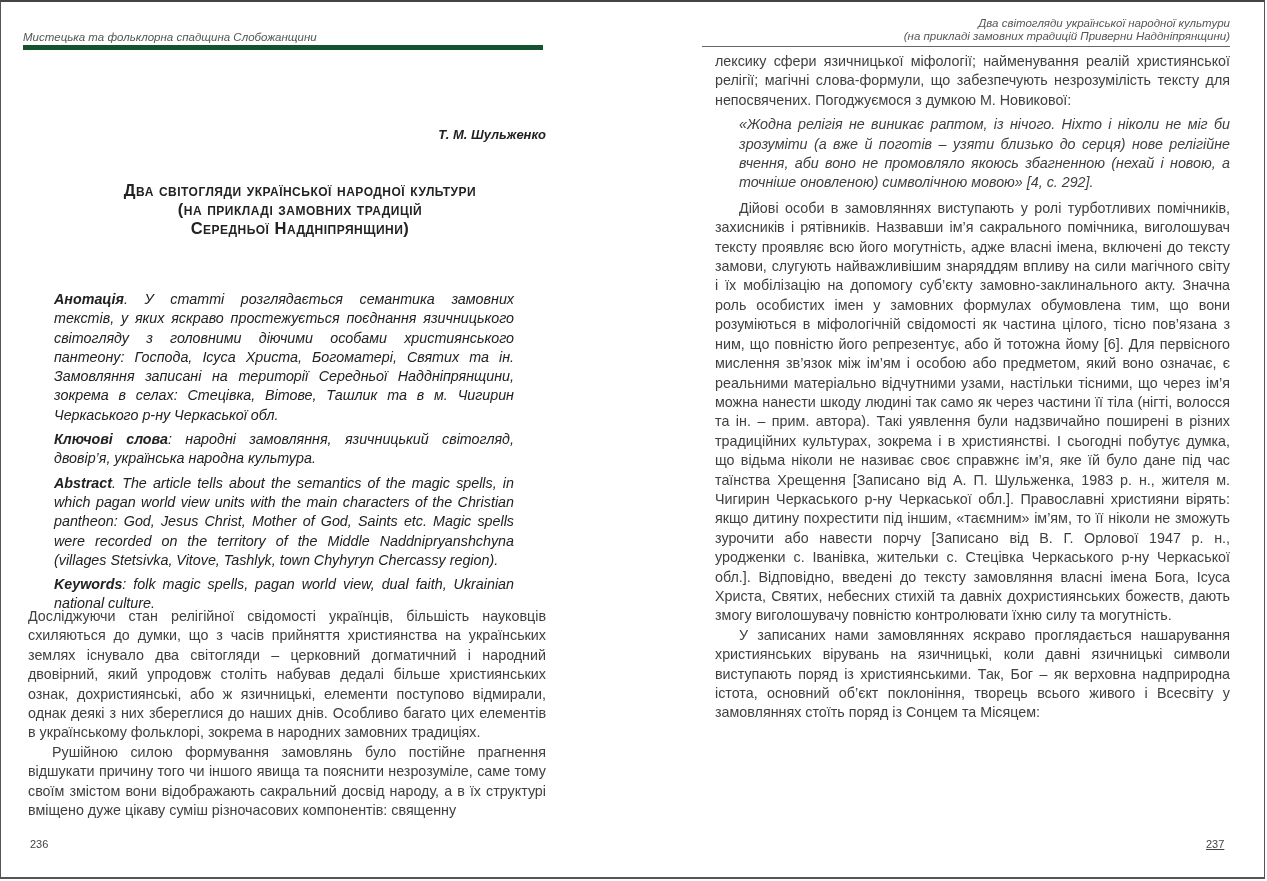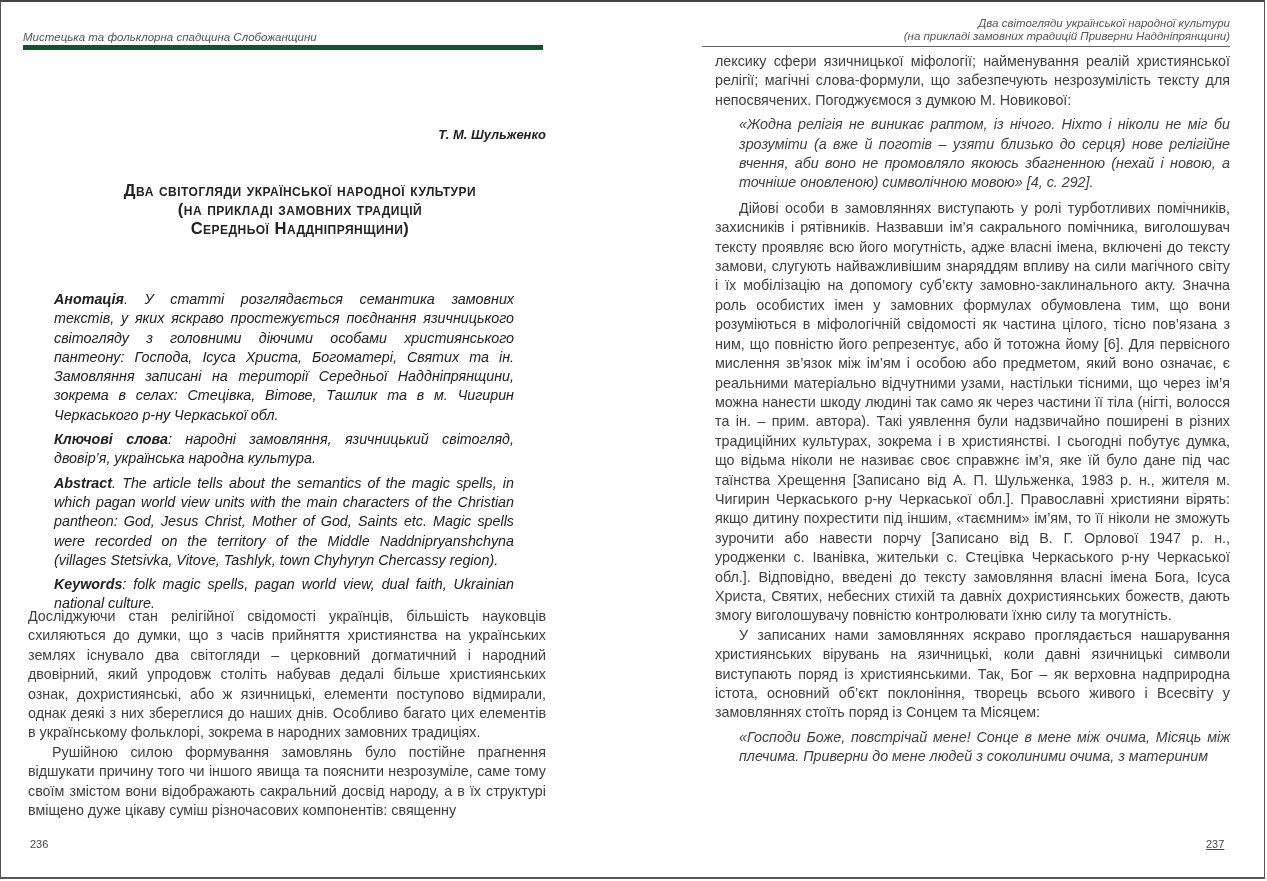--- a/index.html
+++ b/index.html
@@ -68,17 +68,16 @@
   <div class="run-head rh-right">
     <div>Два світогляди української народної культури</div>
     <div>(на прикладі замовних традицій Приверни Наддніпрянщини)</div>
   </div>
 
   <div class="body-text right-body">
     <p>лексику сфери язичницької міфології; найменування реалій християнської релігії; магічні слова-формули, що забезпечують незрозумілість тексту для непосвячених. Погоджуємося з думкою М. Новикової:</p>
     <p class="quote">«Жодна релігія не виникає раптом, із нічого. Ніхто і ніколи не міг би зрозуміти (а вже й поготів – узяти близько до серця) нове релігійне вчення, аби воно не промовляло якоюсь збагненною (нехай і новою, а точніше оновленою) символічною мовою» [4, с. 292].</p>
     <p class="indent">Дійові особи в замовляннях виступають у ролі турботливих помічників, захисників і рятівників. Назвавши ім’я сакрального помічника, виголошувач тексту проявляє всю його могутність, адже власні імена, включені до тексту замови, слугують найважливішим знаряддям впливу на сили магічного світу і їх мобілізацію на допомогу суб’єкту замовно-заклинального акту. Значна роль особистих імен у замовних формулах обумовлена тим, що вони розуміються в міфологічній свідомості як частина цілого, тісно пов’язана з ним, що повністю його репрезентує, або й тотожна йому [6]. Для первісного мислення зв’язок між ім’ям і особою або предметом, який воно означає, є реальними матеріально відчутними узами, настільки тісними, що через ім’я можна нанести шкоду людині так само як через частини її тіла (нігті, волосся та ін. – прим. автора). Такі уявлення були надзвичайно поширені в різних традиційних культурах, зокрема і в християнстві. І сьогодні побутує думка, що відьма ніколи не називає своє справжнє ім’я, яке їй було дане під час таїнства Хрещення [Записано від А. П. Шульженка, 1983 р. н., жителя м. Чигирин Черкаського р-ну Черкаської обл.]. Православні християни вірять: якщо дитину похрестити під іншим, «таємним» ім’ям, то її ніколи не зможуть зурочити або навести порчу [Записано від В. Г. Орлової 1947 р. н., уродженки с. Іванівка, жительки с. Стецівка Черкаського р-ну Черкаської обл.]. Відповідно, введені до тексту замовляння власні імена Бога, Ісуса Христа, Святих, небесних стихій та давніх дохристиянських божеств, дають змогу виголошувачу повністю контролювати їхню силу та могутність.</p>
     <p class="indent">У записаних нами замовляннях яскраво проглядається нашарування християнських вірувань на язичницькі, коли давні язичницькі символи виступають поряд із християнськими. Так, Бог – як верховна надприродна істота, основний об’єкт поклоніння, творець всього живого і Всесвіту у замовляннях стоїть поряд із Сонцем та Місяцем:</p>
-    <p class="quote">«Господи Боже, повстрічай мене! Сонце в мене між очима, Місяць між плечима. Приверни до мене людей з соколиними очима, з материним</p>
   </div>
 
   <div class="page-num pn-right">237</div>
 </div>
 
 </body></html>

